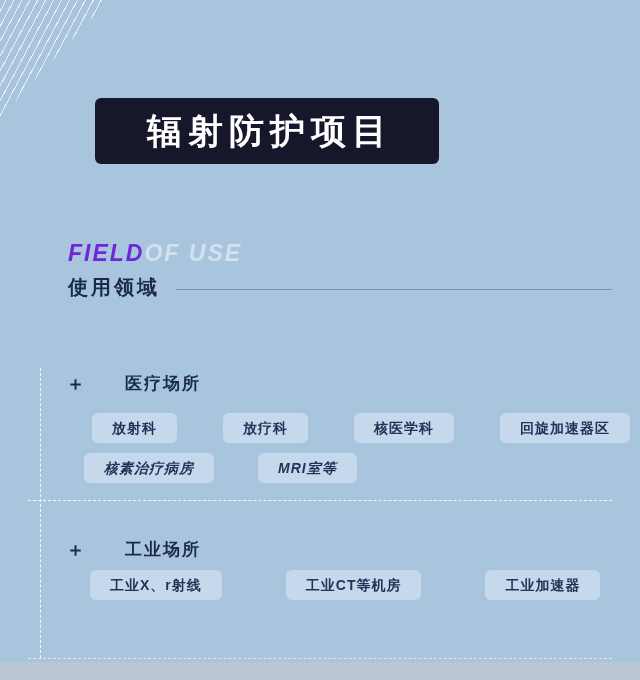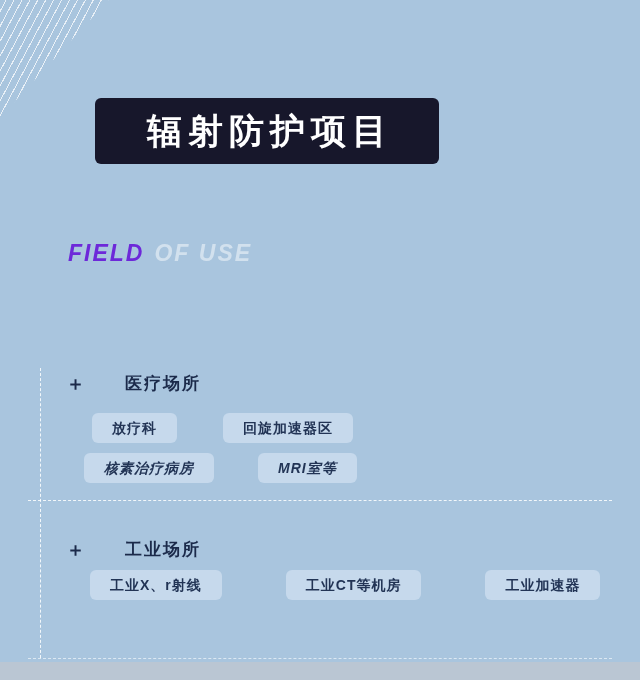--- a/index.html
+++ b/index.html
@@ -59,21 +59,21 @@
     position: absolute;
     left: 68px;
     top: 240px;
     font-style: italic;
     font-weight: 700;
     font-size: 23px;
     letter-spacing: 2px;
     white-space: nowrap;
   }
   .en-primary { color: #6d28d9; }
-  .en-secondary { color: rgba(255,255,255,0.48); margin-left: 10px; }
+  .en-secondary { color: rgba(255,255,255,0.48); }
 
   
   .zh-header-row {
     position: absolute;
     left: 68px;
     top: 274px;
     right: 28px;
     display: flex;
     align-items: center;
   }
@@ -180,32 +180,38 @@
   <div class="corner-deco"></div>
 
   <div class="banner">
     <span class="banner-title">辐射防护项目</span>
   </div>
 
   <div class="en-header">
     <span class="en-primary">FIELD</span><span class="en-secondary">OF USE</span>
   </div>
 
+  <div class="zh-header-row">
+    <span class="zh-title">使用领域</span>
+    <span class="zh-rule"></span>
+  </div>
 
   <div class="dash-v"></div>
   <div class="dash-h1"></div>
   <div class="dash-h2"></div>
 
   <div class="group-label g1-label">
     <span class="plus">＋</span>
     <span class="label-text">医疗场所</span>
   </div>
 
   <div class="tag-row row-1a">
+    <span class="tag">放射科</span>
     <span class="tag">放疗科</span>
+    <span class="tag">核医学科</span>
     <span class="tag">回旋加速器区</span>
   </div>
 
   <div class="tag-row row-1b">
     <span class="tag">核素治疗病房</span>
     <span class="tag">MRI室等</span>
   </div>
 
   <div class="group-label g2-label">
     <span class="plus">＋</span>

